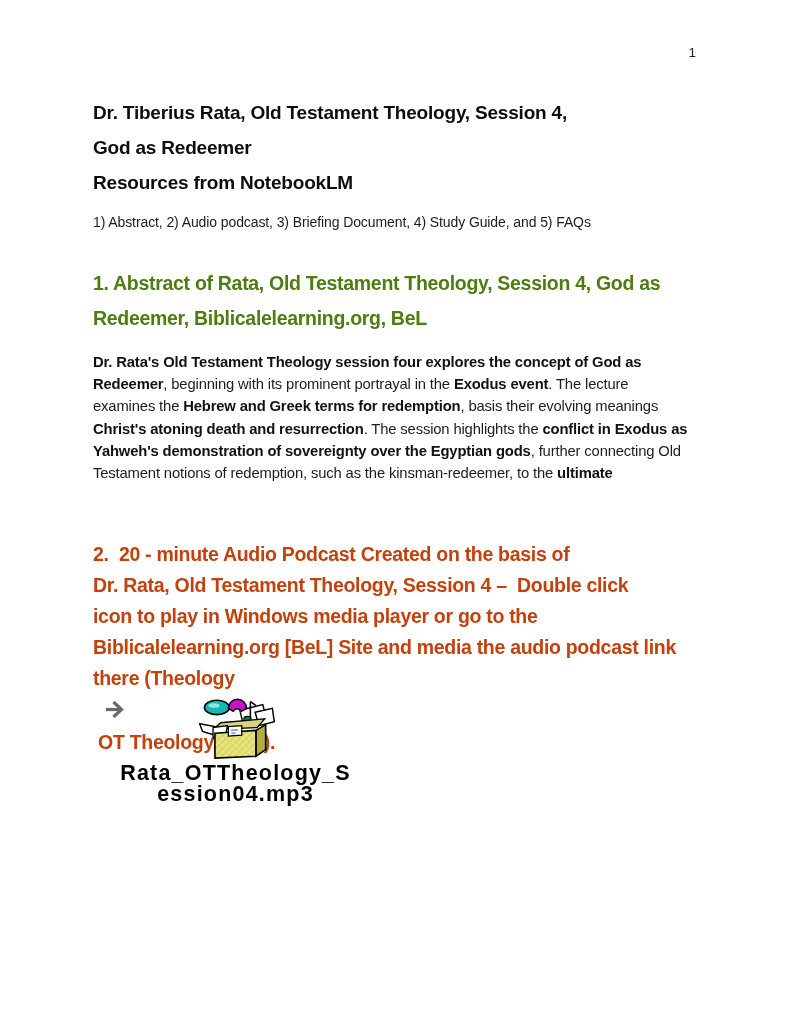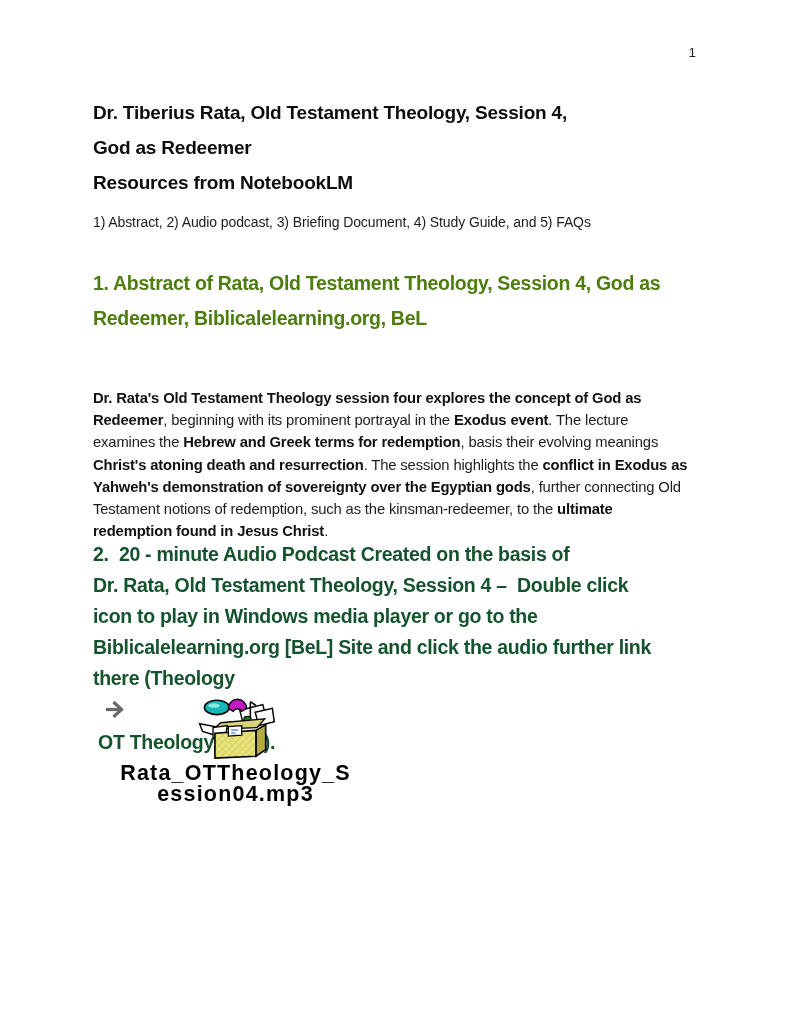--- a/index.html
+++ b/index.html
@@ -62,32 +62,31 @@
   }
   .h1 .line, .doc-title .line { white-space: pre; }
   .para {
     position: absolute;
     top: 351px;
     left: 93px;
     font-size: 14.8px;
     line-height: 22.2px;
     color: #1c1c1c;
     letter-spacing: -0.15px;
-    margin-top: 36px;
   }
   .para .rich-line { white-space: pre; }
   .para .b { font-weight: 700; color: #111111; }
   .h2 {
     position: absolute;
     top: 539px;
     left: 93px;
     font-weight: 700;
     font-size: 19.5px;
     line-height: 31px;
-    color: #14532d;
+    color: #c2410c;
     letter-spacing: -0.3px;
   }
   .h2 .rich-line { white-space: pre; }
   .arrow-wrap {
     display: inline-block;
     vertical-align: -2px;
     margin: 0 2px;
   }
   .attachment {
     position: absolute;
@@ -130,28 +129,27 @@
     <div class="line">Redeemer, Biblicalelearning.org, BeL</div>
   </div>
 
   <div class="para">
       <div class="rich-line"><span class="b">Dr. Rata's Old Testament Theology session four explores the concept of God as</span></div>
       <div class="rich-line"><span class="b">Redeemer</span><span>, beginning with its prominent portrayal in the </span><span class="b">Exodus event</span><span>. The lecture</span></div>
       <div class="rich-line"><span>examines the </span><span class="b">Hebrew and Greek terms for redemption</span><span>, basis their evolving meanings</span></div>
       <div class="rich-line"><span class="b">Christ's atoning death and resurrection</span><span>. The session highlights the </span><span class="b">conflict in Exodus as</span></div>
       <div class="rich-line"><span class="b">Yahweh's demonstration of sovereignty over the Egyptian gods</span><span>, further connecting Old</span></div>
       <div class="rich-line"><span>Testament notions of redemption, such as the kinsman-redeemer, to the </span><span class="b">ultimate</span></div>
-      <div class="rich-line"><span class="b">redemption found in Jesus Christ</span><span>.</span></div>
     </div>
 
   <div class="h2">
       <div class="rich-line"><span>2.  20 - minute Audio Podcast Created on the basis of</span></div>
       <div class="rich-line"><span>Dr. Rata, Old Testament Theology, Session 4 –  Double click</span></div>
       <div class="rich-line"><span>icon to play in Windows media player or go to the</span></div>
-      <div class="rich-line"><span>Biblicalelearning.org [BeL] Site and click the audio further link</span></div>
+      <div class="rich-line"><span>Biblicalelearning.org [BeL] Site and media the audio podcast link</span></div>
       <div class="rich-line"><span>there (Theology </span>
   <span class="arrow-wrap"><svg width="25" height="18" viewBox="0 0 25 18">
             <g fill="none" stroke="#696969" stroke-width="3.2">
               <line x1="1" y1="9.5" x2="14" y2="9.5"></line>
               <polyline points="8.5,2 16.5,9.5 8.5,17"></polyline>
             </g>
           </svg></span>
 <span> OT Theology, Rata).</span></div>
     </div>
 

